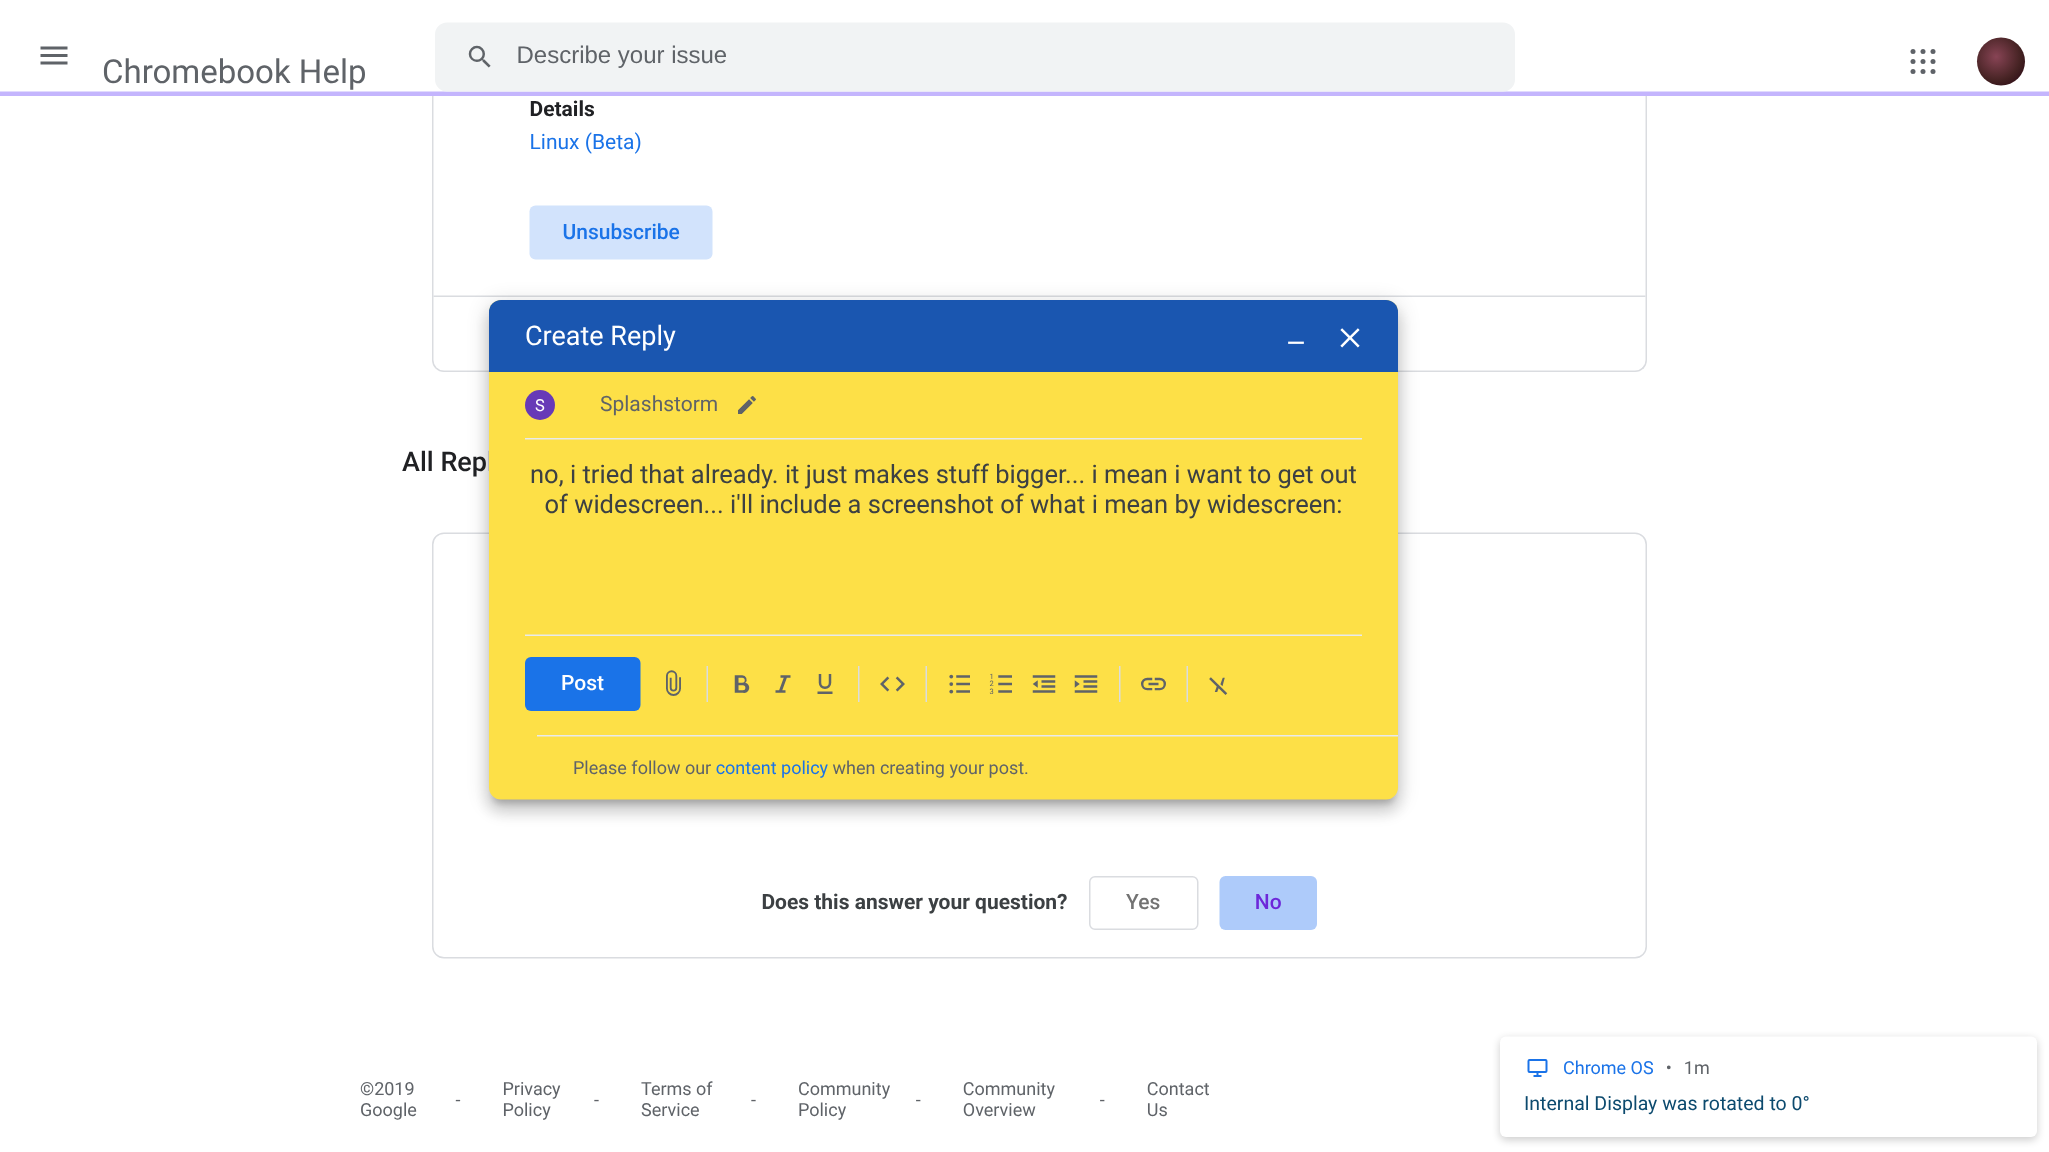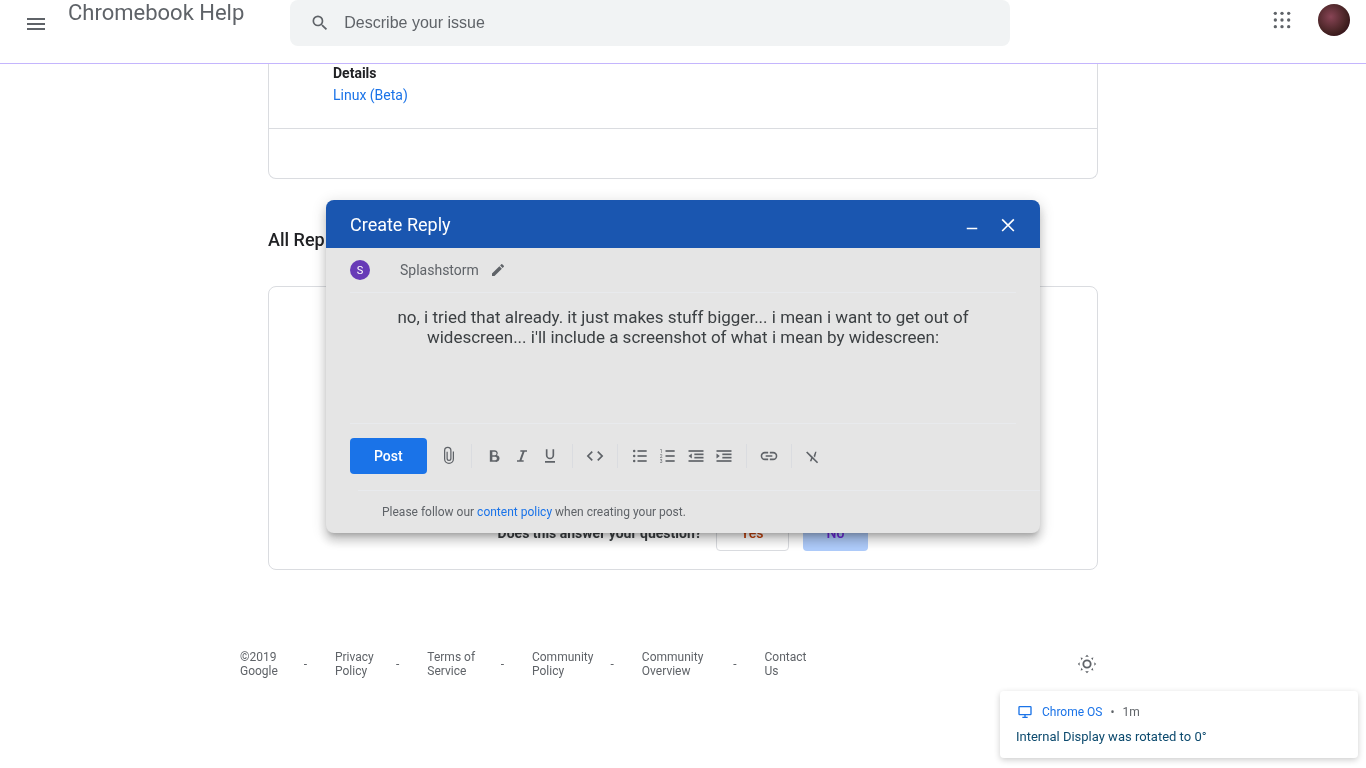--- a/index.html
+++ b/index.html
@@ -1,64 +1,64 @@
 <!DOCTYPE html>
 <html><head>
 <meta charset="utf-8">
 <style>
   * { box-sizing: border-box; margin: 0; padding: 0; }
   html, body { width: 1366px; height: 768px; overflow: hidden; font-family: Roboto, "Helvetica Neue", Arial, sans-serif; background: #fff; color: #3c4043; }
   a { text-decoration: none; }
 
   
-  .header { position: fixed; top: 0; left: 0; right: 0; height: 64px; background: #fff; display: flex; align-items: flex-start; border-bottom: 1px solid #c4b5fd; z-index: 10; }
+  .header { position: fixed; top: 0; left: 0; right: 0; height: 64px; background: #fff; display: flex; align-items: flex-end; border-bottom: 3px solid #c4b5fd; z-index: 10; }
   .menu-btn { width: 48px; height: 48px; margin-left: 12px; display: flex; align-items: center; justify-content: center; border-radius: 50%; cursor: pointer; color: #5f6368; }
   .brand { font-size: 22px; color: #5f6368; margin-left: 8px; white-space: nowrap; }
   .searchbar { margin-left: 46px; width: 720px; height: 46px; background: #f1f3f4; border-radius: 8px; display: flex; align-items: center; }
   .search-icon { width: 24px; height: 24px; margin-left: 18px; color: #5f6368; display: flex; align-items: center; justify-content: center; }
   .search-input { flex: 1; border: none; background: transparent; font-size: 16px; padding: 0 12px; color: #3c4043; outline: none; }
   .search-input::placeholder { color: #5f6368; }
   .header-right { margin-left: auto; display: flex; align-items: center; padding-right: 16px; gap: 16px; }
   .apps-btn { width: 40px; height: 40px; display: flex; align-items: center; justify-content: center; border-radius: 50%; cursor: pointer; color: #5f6368; }
   .avatar { width: 32px; height: 32px; border-radius: 50%; background: radial-gradient(circle at 40% 40%, #845, #422 60%, #201); }
 
   
   .page { position: absolute; top: 64px; left: 0; right: 0; bottom: 0; }
 
   .content-col { width: 830px; margin-left: 268px; }
 
-  .card { border: 1px solid #dadce0; border-radius: 8px; background: #fff; }
+  .card { border: 1px solid #dadce0; border-radius: 8px; background: #fff; margin-left: 20px; }
 
   
   .details-card { border-top: none; border-top-left-radius: 0; border-top-right-radius: 0; margin-top: -1px; position: relative; }
   .details-inner { padding: 0 46px 24px 64px; }
   .details-title { font-size: 14px; font-weight: 700; color: #202124; padding-top: 2px; }
   .details-link { color: #1a73e8; font-size: 14px; display: inline-block; margin-top: 6px; }
   .unsubscribe { display: inline-block; margin-top: 34px; background: #d2e3fc; color: #1a73e8; font-size: 14px; font-weight: 500; padding: 10px 22px; border-radius: 4px; cursor: pointer; }
   .card-footer-strip { height: 50px; border-top: 1px solid #dadce0; }
 
   .section-title { font-size: 18px; font-weight: 500; color: #202124; margin-top: 50px; }
 
   .reply-card { height: 284px; margin-top: 36px; position: relative; }
 
   .answer-bar { position: absolute; left: 0; right: 0; bottom: 18px; display: flex; align-items: center; justify-content: center; gap: 14px; }
   .answer-q { font-size: 14px; font-weight: 700; color: #3c4043; }
   .ans-btn { display: inline-flex; align-items: center; justify-content: center; font-size: 14px; font-weight: 500; height: 36px; padding: 0 24px; border-radius: 4px; cursor: pointer; }
-  .ans-yes { border: 1px solid #dadce0; color: #c2410c; background: #fff; }
+  .ans-yes { border: 1px solid #dadce0; color: #737373; background: #fff; }
   .ans-no { background: #aecbfa; color: #6d28d9; }
 
   
   .footer { margin-top: 80px; padding: 0 0 40px 120px; display: flex; align-items: center; }
   .footer-text { font-size: 12px; color: #5f6368; }
   .footer-link { color: #5f6368; font-size: 12px; padding-left: 24px; }
   .footer-sep { color: #5f6368; font-size: 12px; padding: 0 4px; }
   .dark-toggle { margin-left: 266px; width: 24px; height: 24px; color: #5f6368; cursor: pointer; display:flex; align-items:center; justify-content:center;}
 
   
-  .composer { position: fixed; left: 326px; top: 200px; width: 714px; background: #e5e5e5; border-radius: 8px; box-shadow: 0 8px 10px 1px rgba(0,0,0,.14),0 3px 14px 2px rgba(0,0,0,.12),0 5px 5px -3px rgba(0,0,0,.2); z-index: 20; overflow: hidden; }
+  .composer { position: fixed; left: 326px; top: 200px; width: 606px; background: #fde047; border-radius: 8px; box-shadow: 0 8px 10px 1px rgba(0,0,0,.14),0 3px 14px 2px rgba(0,0,0,.12),0 5px 5px -3px rgba(0,0,0,.2); z-index: 20; overflow: hidden; }
   .composer-header { height: 48px; background: #1a56b0; color: #fff; display: flex; align-items: center; padding: 0 14px 0 24px; }
   .composer-title { font-size: 18px; font-weight: 400; }
   .composer-header .spacer { flex: 1; }
   .hdr-icon-btn { width: 36px; height: 36px; display: flex; align-items: center; justify-content: center; border-radius: 50%; cursor: pointer; color: #fff; }
 
   .composer-body { padding: 12px 24px 0 24px; }
   .author-row { display: flex; align-items: center; gap: 10px; padding-bottom: 12px; border-bottom: 1px solid #e8eaed; }
   .author-avatar { width: 20px; height: 20px; border-radius: 50%; background: #673ab7; color: #fff; font-size: 11px; display: flex; align-items: center; justify-content: center; }
   .author-name { font-size: 14px; color: #5f6368; margin-left: 20px; }
   .edit-icon { color: #5f6368; width: 18px; height: 18px; display:flex; align-items:center; justify-content:center; cursor:pointer; }
@@ -121,20 +121,23 @@
   </div>
 </div>
 
 <div class="page">
   <div class="content-col">
 
     <div class="card details-card">
       <div class="details-inner">
         <div class="details-title">Details</div>
         <a href="#" class="details-link">Linux (Beta)</a>
+        <div>
+          <span class="unsubscribe">Unsubscribe</span>
+        </div>
       </div>
       <div class="card-footer-strip"></div>
     </div>
 
     <div class="section-title">All Repl</div>
 
     <div class="card reply-card">
       <div class="answer-bar">
         <span class="answer-q">Does this answer your question?</span>
         <span class="ans-btn ans-yes">Yes</span>

